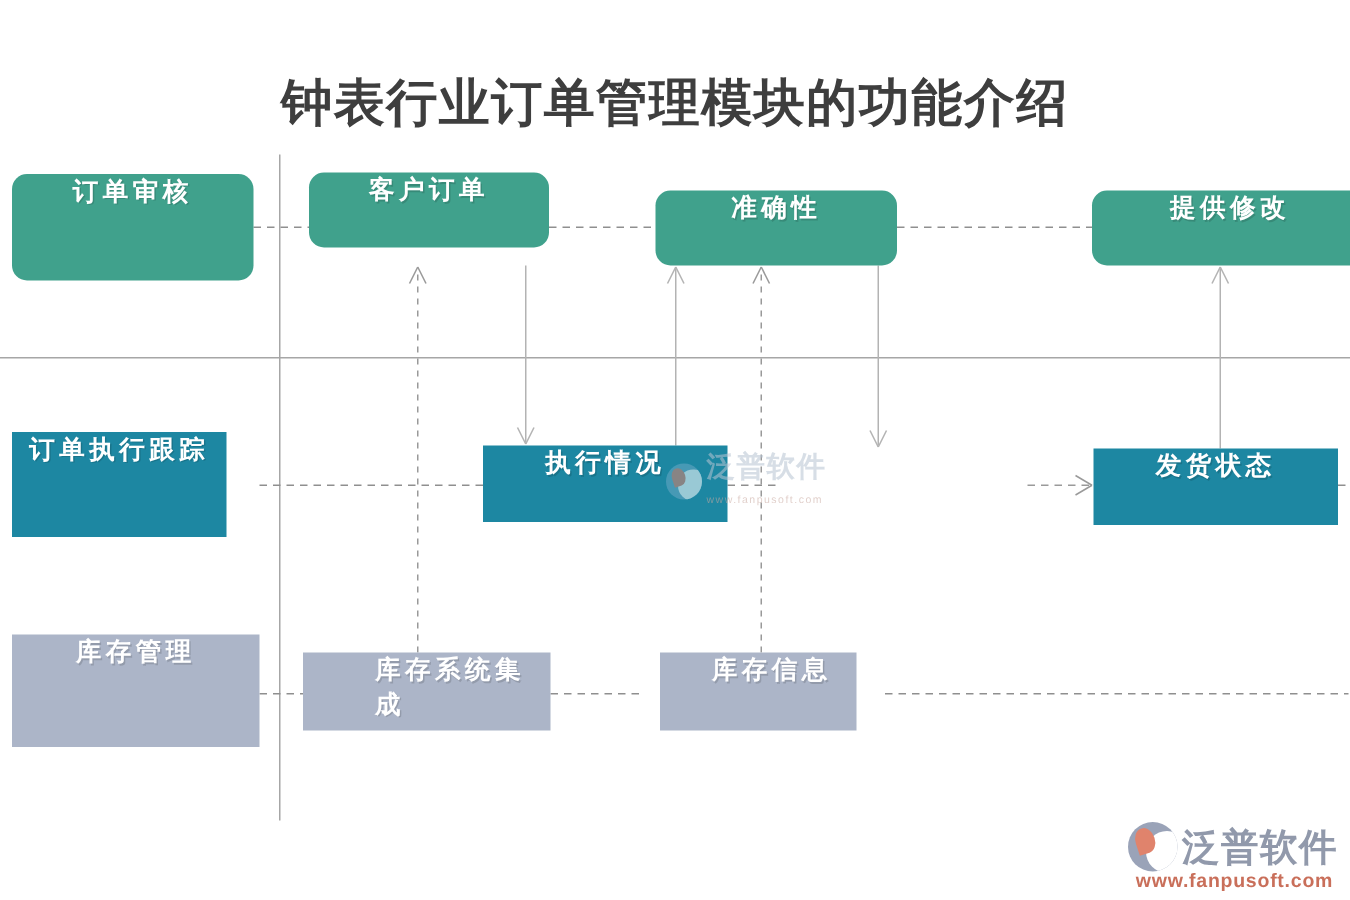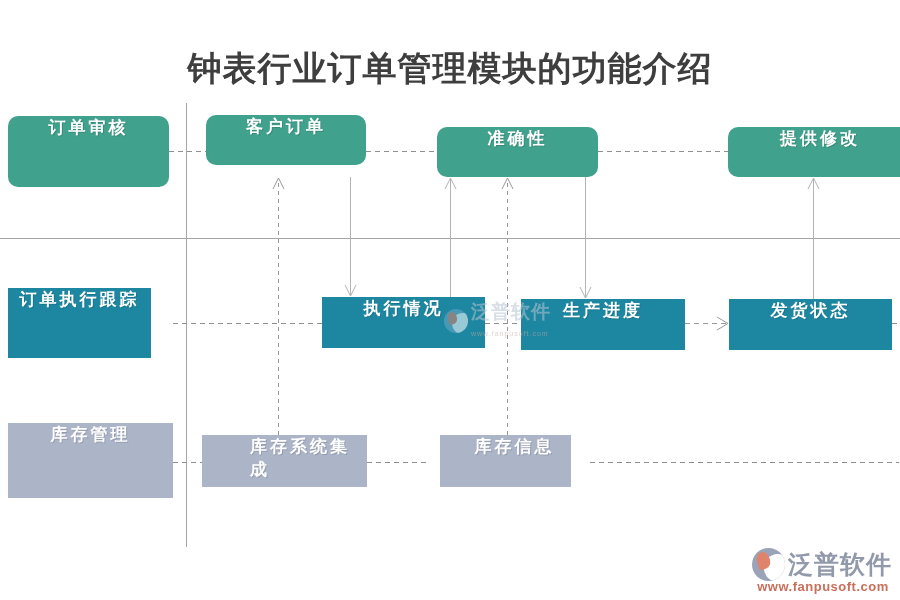--- a/index.html
+++ b/index.html
@@ -150,23 +150,20 @@
   <div class="box green n-accuracy">
     <span>准确性</span>
   </div>
   <div class="box green n-modify">
     <span>提供修改</span>
   </div>
 
   <div class="box teal n-exec">
     <span>执行情况</span>
   </div>
-  <div class="box teal n-prod">
-    <span>生产进度</span>
-  </div>
   <div class="box teal n-ship">
     <span>发货状态</span>
   </div>
 
   <div class="box gray n-invsys">
     <span>库存系统集成</span>
   </div>
   <div class="box gray n-invinfo">
     <span>库存信息</span>
   </div>

